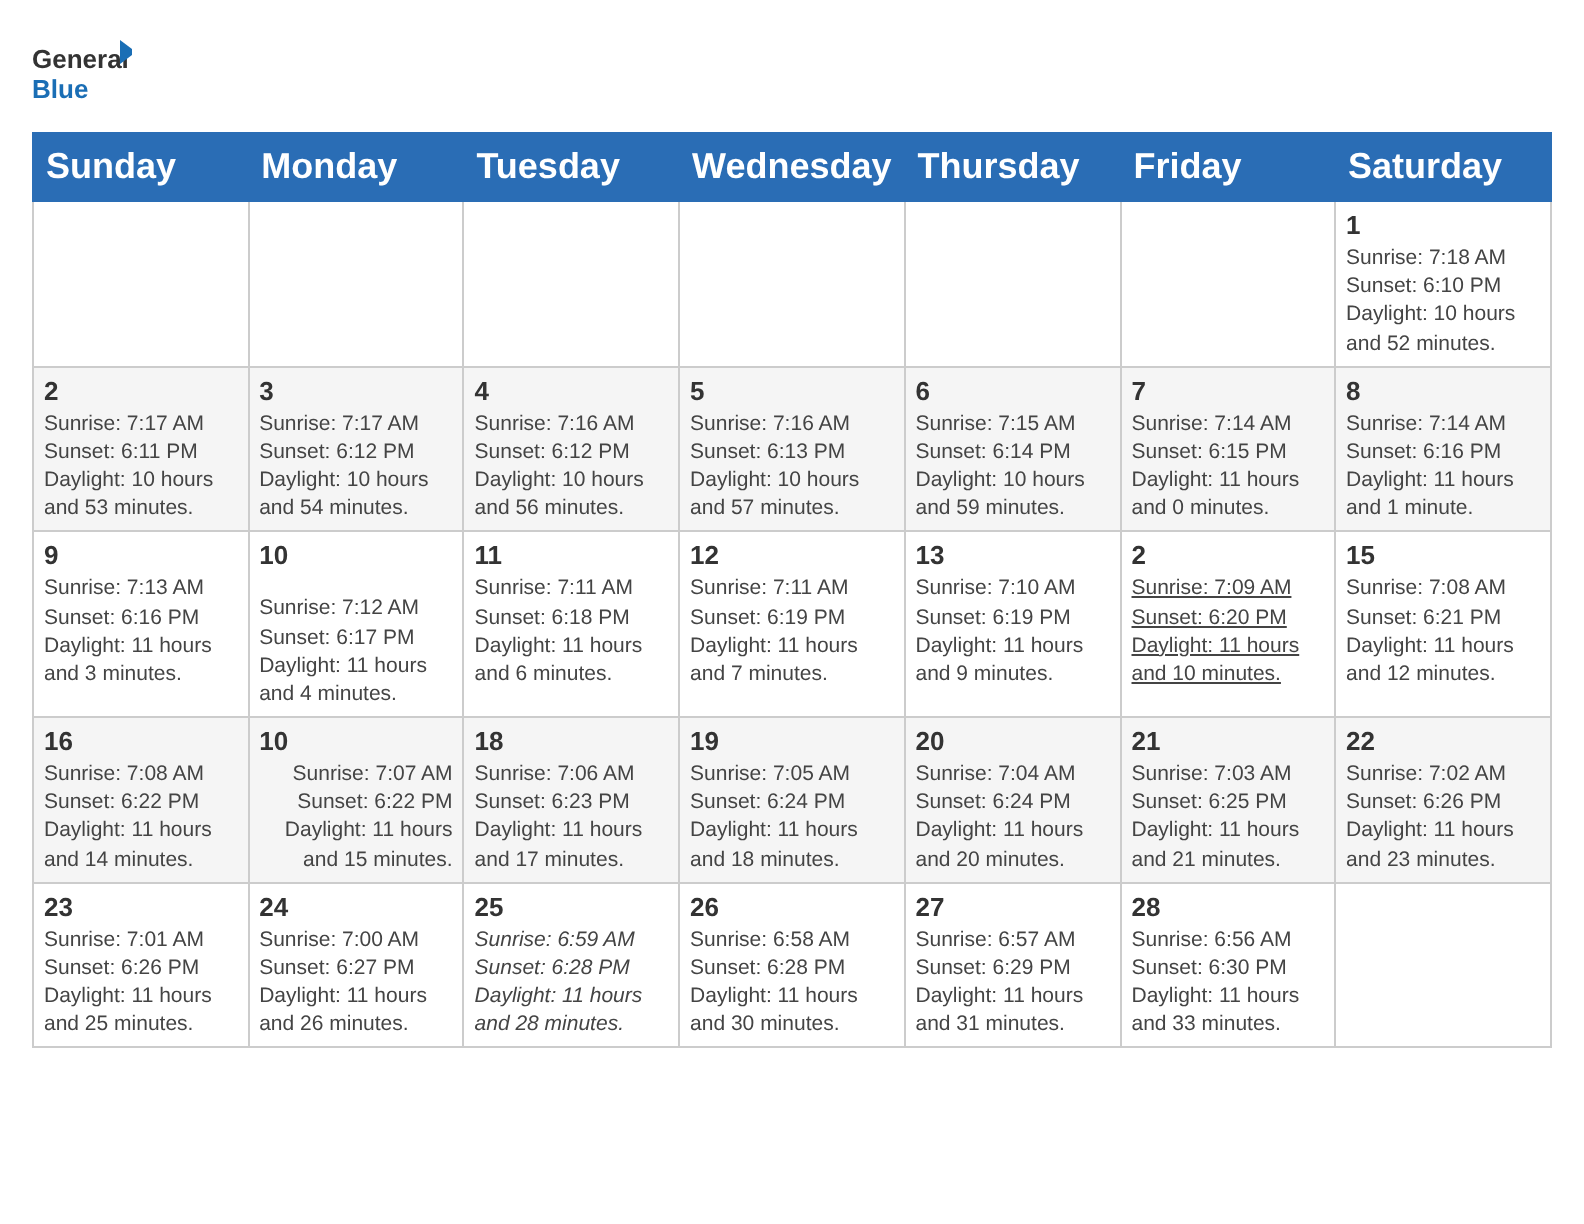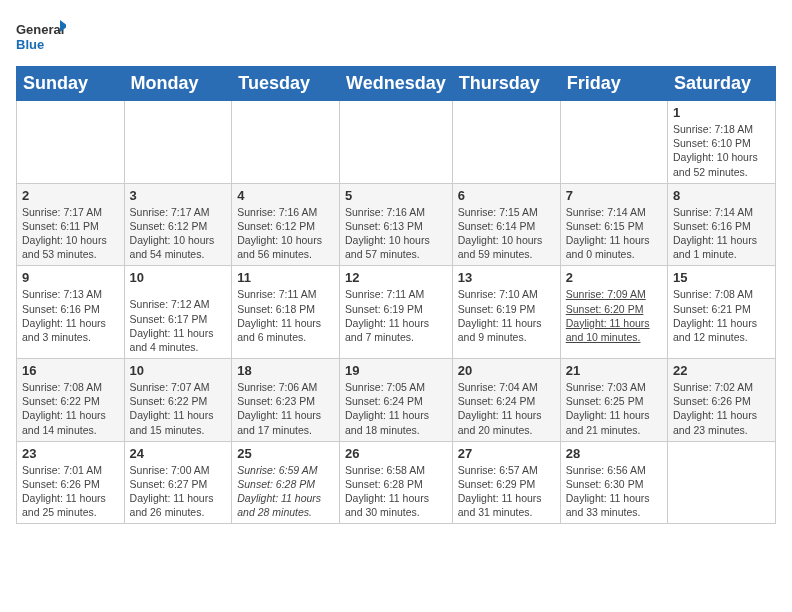--- a/index.html
+++ b/index.html
@@ -226,21 +226,21 @@
       <tr>
         <td>
           <span class="day-number">16</span>
           <div class="day-info" style="white-space: pre-line;">Sunrise: 7:08 AM
 Sunset: 6:22 PM
 Daylight: 11 hours
 and 14 minutes.</div>
         </td>
         <td>
           <span class="day-number">10</span>
-          <div class="day-info" style="white-space: pre-line;">Sunrise: 7:07 AM
+          <div class="day-info" style="white-space: pre-line; text-align: right;">Sunrise: 7:07 AM
 Sunset: 6:22 PM
 Daylight: 11 hours
 and 15 minutes.</div>
         </td>
         <td>
           <span class="day-number">18</span>
           <div class="day-info" style="white-space: pre-line;">Sunrise: 7:06 AM
 Sunset: 6:23 PM
 Daylight: 11 hours
 and 17 minutes.</div>

